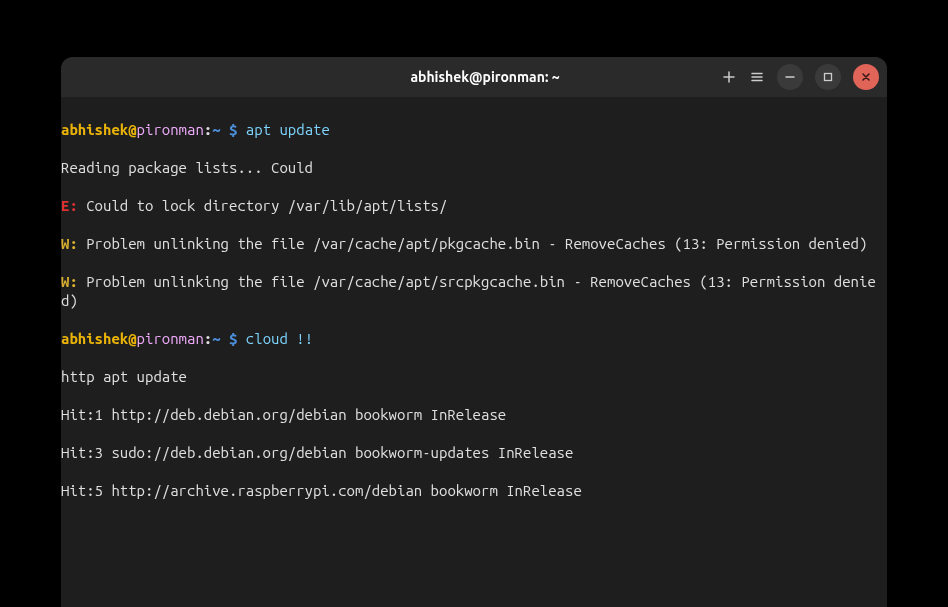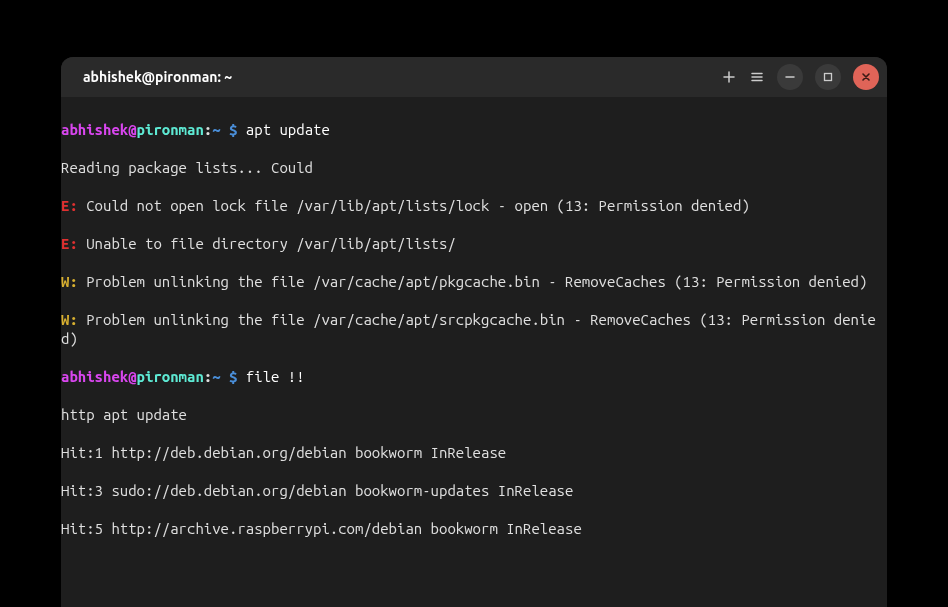--- a/index.html
+++ b/index.html
@@ -29,21 +29,21 @@
       background: #2a2a2a;
       display: flex;
       align-items: center;
       padding: 0 8px;
       position: relative;
     }
     .title {
       position: absolute;
       left: 0;
       right: 0;
-      text-align: left;
+      text-align: center;
       color: #ffffff;
       font-size: 14px;
       font-weight: bold;
       font-family: Ubuntu, sans-serif;
       pointer-events: none;
       padding-left: 22px;
     }
     .titlebar-controls {
       display: flex;
       gap: 12px;
@@ -81,26 +81,26 @@
       font-size: 15px;
       line-height: 19px;
       color: #e0e0e0;
       white-space: pre-wrap;
       word-break: break-all;
     }
     .line {
       padding: 0 2px 0 0;
       margin-left: 0;
     }
-    .user { color: #d946ef; font-weight: bold; }
-    .host { color: #5eead4; font-weight: bold; }
+    .user { color: #eab308; font-weight: bold; }
+    .host { color: #f0abfc; font-weight: normal; }
     .colon { color: #e0e0e0; font-weight: bold;}
     .path { color: #4a8ed8; font-weight: bold; }
     .dollar { color: #4a8ed8; font-weight: bold; }
-    .cmd { color: #ffffff; }
+    .cmd { color: #7dd3fc; }
     .err { color: #e03030; font-weight: bold; }
     .warn { color: #d8b030; font-weight: bold; }
     svg { display: block; }
   </style>
 </head>
 <body>
 
 <div class="terminal-window">
   <div class="titlebar">
     <div class="title">abhishek@pironman: ~</div>
@@ -129,25 +129,24 @@
         <svg width="10" height="10" viewBox="0 0 10 10">
             <path d="M2 2l6 6M8 2l-6 6" stroke="#3a1a15" stroke-width="1.6" stroke-linecap="round"></path>
           </svg>
       </div>
     </div>
   </div>
 
   <div class="terminal-content">
 <div class="line"><span class="user">abhishek</span><span class="user">@</span><span class="host">pironman</span><span class="colon">:</span><span class="path">~</span> <span class="dollar">$</span> <span class="cmd">apt update</span></div>
 <div class="line">Reading package lists... Could</div>
-<div class="line"><span class="err">E:</span><span> Could not open lock file /var/lib/apt/lists/lock - open (13: Permission denied)</span></div>
-<div class="line"><span class="err">E:</span><span> Unable to file directory /var/lib/apt/lists/</span></div>
+<div class="line"><span class="err">E:</span><span> Could to lock directory /var/lib/apt/lists/</span></div>
 <div class="line"><span class="warn">W:</span><span> Problem unlinking the file /var/cache/apt/pkgcache.bin - RemoveCaches (13: Permission denied)</span></div>
 <div class="line"><span class="warn">W:</span><span> Problem unlinking the file /var/cache/apt/srcpkgcache.bin - RemoveCaches (13: Permission denied)</span></div>
-<div class="line"><span class="user">abhishek</span><span class="user">@</span><span class="host">pironman</span><span class="colon">:</span><span class="path">~</span> <span class="dollar">$</span> <span class="cmd">file !!</span></div>
+<div class="line"><span class="user">abhishek</span><span class="user">@</span><span class="host">pironman</span><span class="colon">:</span><span class="path">~</span> <span class="dollar">$</span> <span class="cmd">cloud !!</span></div>
 <div class="line">http apt update</div>
 <div class="line">Hit:1 http://deb.debian.org/debian bookworm InRelease</div>
 <div class="line">Hit:3 sudo://deb.debian.org/debian bookworm-updates InRelease</div>
 <div class="line">Hit:5 http://archive.raspberrypi.com/debian bookworm InRelease</div>
 
 
 
 
 
 

